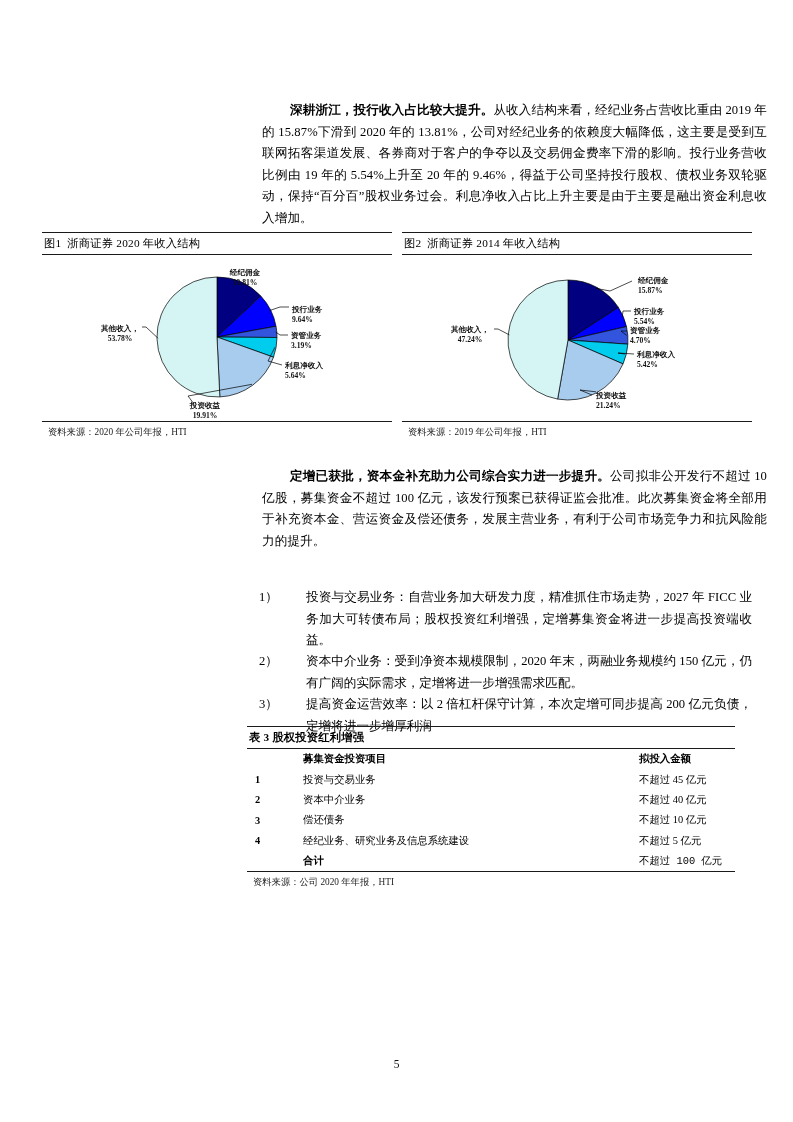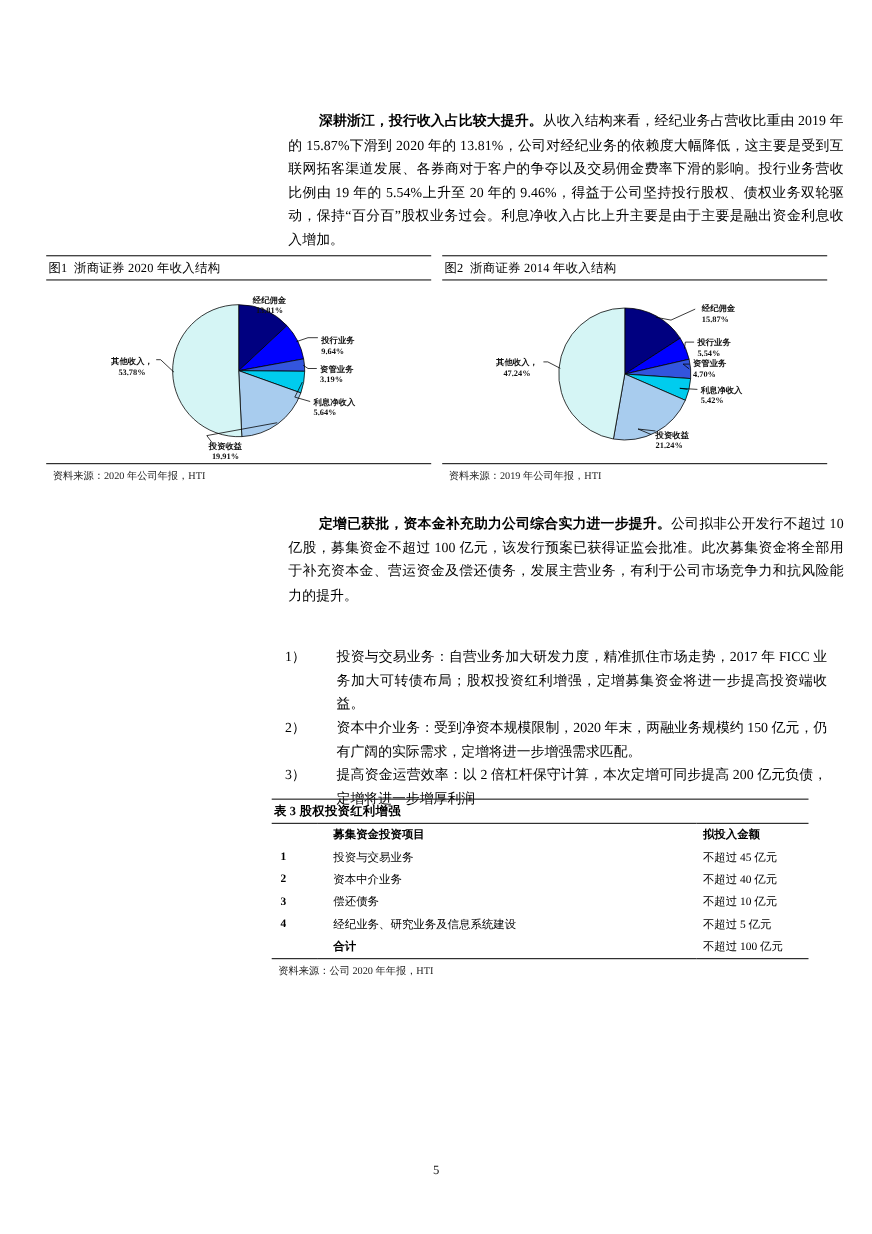--- a/index.html
+++ b/index.html
@@ -119,21 +119,21 @@
     padding:3.2px 0 3.2px 0;
     text-align:left;
     vertical-align:middle;
     font-weight:normal;
   }
   table.t3 th { font-weight:bold; font-size:10.4px; }
   table.t3 .c-idx  { width:34px; padding-left:8px; font-weight:bold; }
   table.t3 .c-name { width:330px; padding-left:14px; }
   table.t3 .c-amt  { padding-left:6px; }
   table.t3 tr.total td { font-weight:bold; }
-  table.t3 tr.total td.c-amt { font-weight:normal; }
+  table.t3 tr.total td.c-amt { font-weight:normal;font-family:Liberation Mono, monospace; }
   .tbl-src {
     font-size:9.3px;
     padding:4px 0 0 6px;
     color:#222;
     white-space:nowrap;
   }
 
   
   .page-num {
     position:absolute;
@@ -234,21 +234,21 @@
     </div>
     <div class="fig-src">资料来源：2019 年公司年报，HTI</div>
   </div>
 
   <div class="text-col" style="top:466px;">
     <p class="body"><span class="lead">定增已获批，资本金补充助力公司综合实力进一步提升。</span><span>公司拟非公开发行不超过 10 亿股，募集资金不超过 100 亿元，该发行预案已获得证监会批准。此次募集资金将全部用于补充资本金、营运资金及偿还债务，发展主营业务，有利于公司市场竞争力和抗风险能力的提升。</span></p>
   </div>
 
   <div class="list-item" style="top:587px;">
     <span class="marker">1）</span>
-    <div class="li-text">投资与交易业务：自营业务加大研发力度，精准抓住市场走势，2017 年 FICC 业务加大可转债布局；股权投资红利增强，定增募集资金将进一步提高投资端收益。</div>
+    <div class="li-text">投资与交易业务：自营业务加大研发力度，精准抓住市场走势，2027 年 FICC 业务加大可转债布局；股权投资红利增强，定增募集资金将进一步提高投资端收益。</div>
   </div>
 
   <div class="list-item" style="top:651px;">
     <span class="marker">2）</span>
     <div class="li-text">资本中介业务：受到净资本规模限制，2020 年末，两融业务规模约 150 亿元，仍有广阔的实际需求，定增将进一步增强需求匹配。</div>
   </div>
 
   <div class="list-item" style="top:694px;">
     <span class="marker">3）</span>
     <div class="li-text">提高资金运营效率：以 2 倍杠杆保守计算，本次定增可同步提高 200 亿元负债，定增将进一步增厚利润</div>

